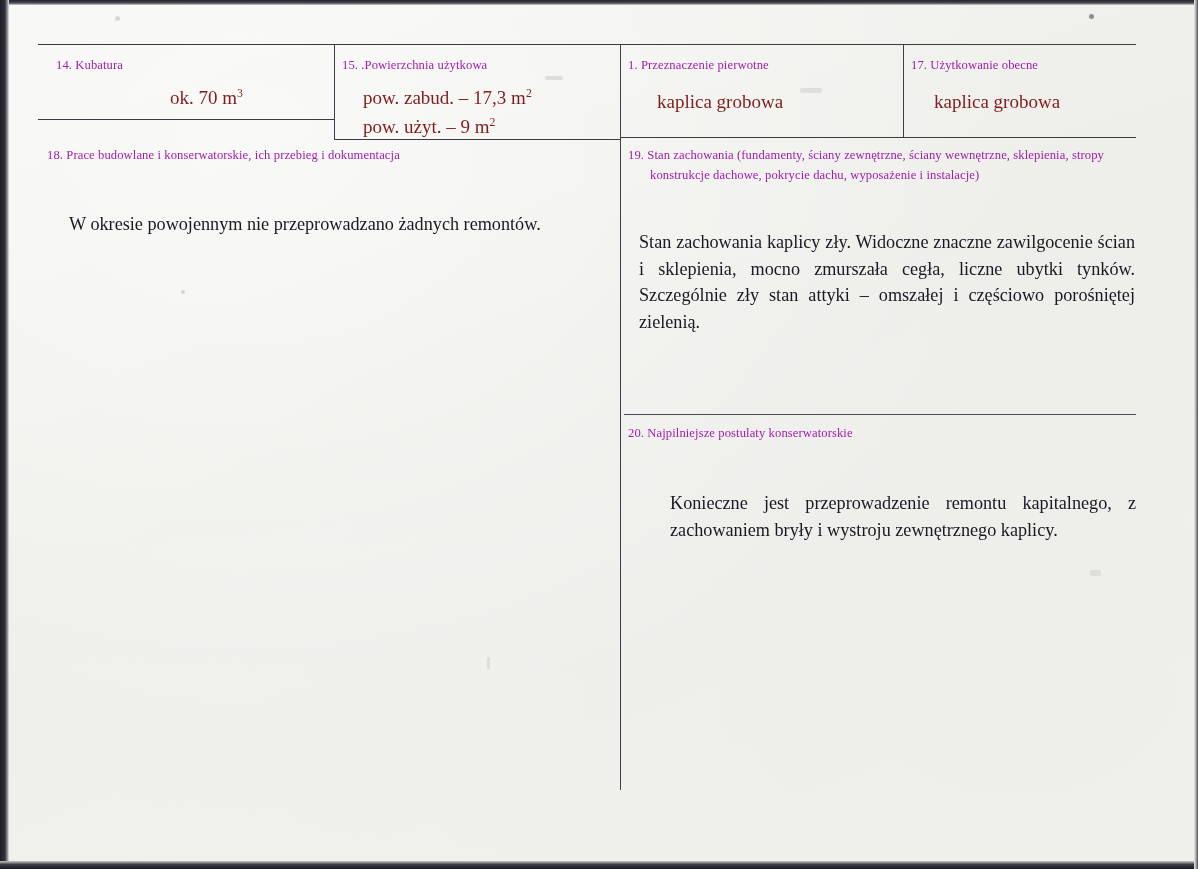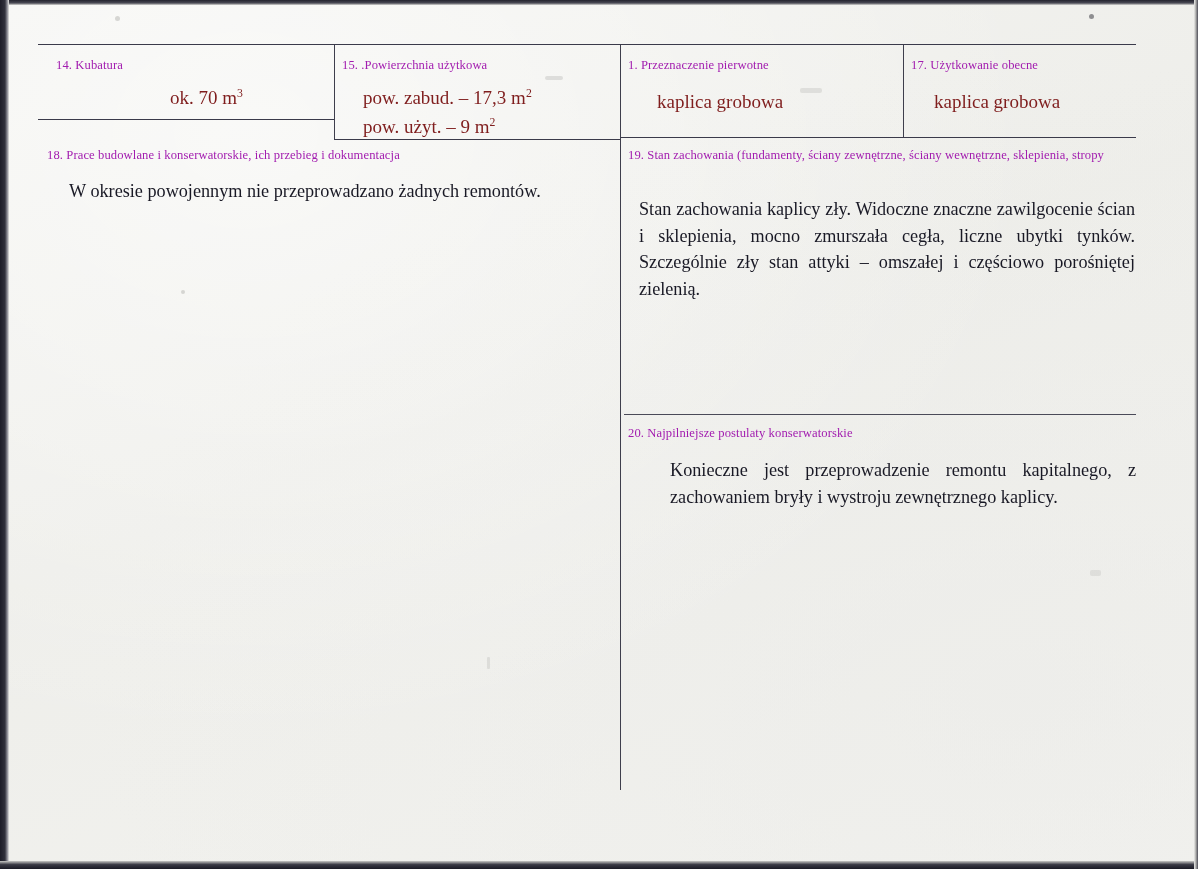--- a/index.html
+++ b/index.html
@@ -80,20 +80,21 @@
     font-size: 0.62em;
     vertical-align: super;
     line-height: 0;
   }
   .body-para {
     position: absolute;
     font-size: 18.2px;
     line-height: 1.46;
     color: #191925;
     text-align: justify;
+    margin-top: 33px;
   }
   .spot {
     position: absolute;
     border-radius: 50%;
     background: #b9b9b6;
     opacity: 0.55;
   }
 </style>
 </head>
 <body>
@@ -165,20 +166,23 @@
   <div class="fld-head" style="left:47px; top:147px; width:560px;">
     <span>18.</span>
     <span>Prace budowlane i  konserwatorskie, ich przebieg i dokumentacja</span>
   </div>
   <div class="body-para" style="left:69px; top:178px; width:520px; text-align:left;">W okresie powojennym nie przeprowadzano żadnych remontów.</div>
 
   <div class="fld-head" style="left:628px; top:147px; width:508px;">
     <span>19.</span>
     <span>Stan zachowania (fundamenty, ściany zewnętrzne, ściany wewnętrzne, sklepienia, stropy</span>
   </div>
+  <div class="fld-head" style="left:650px; top:167px; width:486px;">
+    <span>konstrukcje dachowe, pokrycie dachu, wyposażenie i instalacje)</span>
+  </div>
   <div class="body-para" style="left:639px; top:196px; width:496px;font-family:Liberation Serif, serif;">Stan zachowania kaplicy zły. Widoczne znaczne zawilgocenie ścian i sklepienia, mocno zmurszała cegła, liczne ubytki tynków. Szczególnie zły stan attyki – omszałej i częściowo porośniętej zielenią.</div>
 
   <div class="fld-head" style="left:628px; top:425px; width:500px;">
     <span>20.</span>
     <span>Najpilniejsze postulaty konserwatorskie</span>
   </div>
   <div class="body-para" style="left:670px; top:457px; width:466px;">Konieczne jest przeprowadzenie remontu kapitalnego, z zachowaniem bryły i wystroju zewnętrznego kaplicy.</div>
 
 </div>
 

